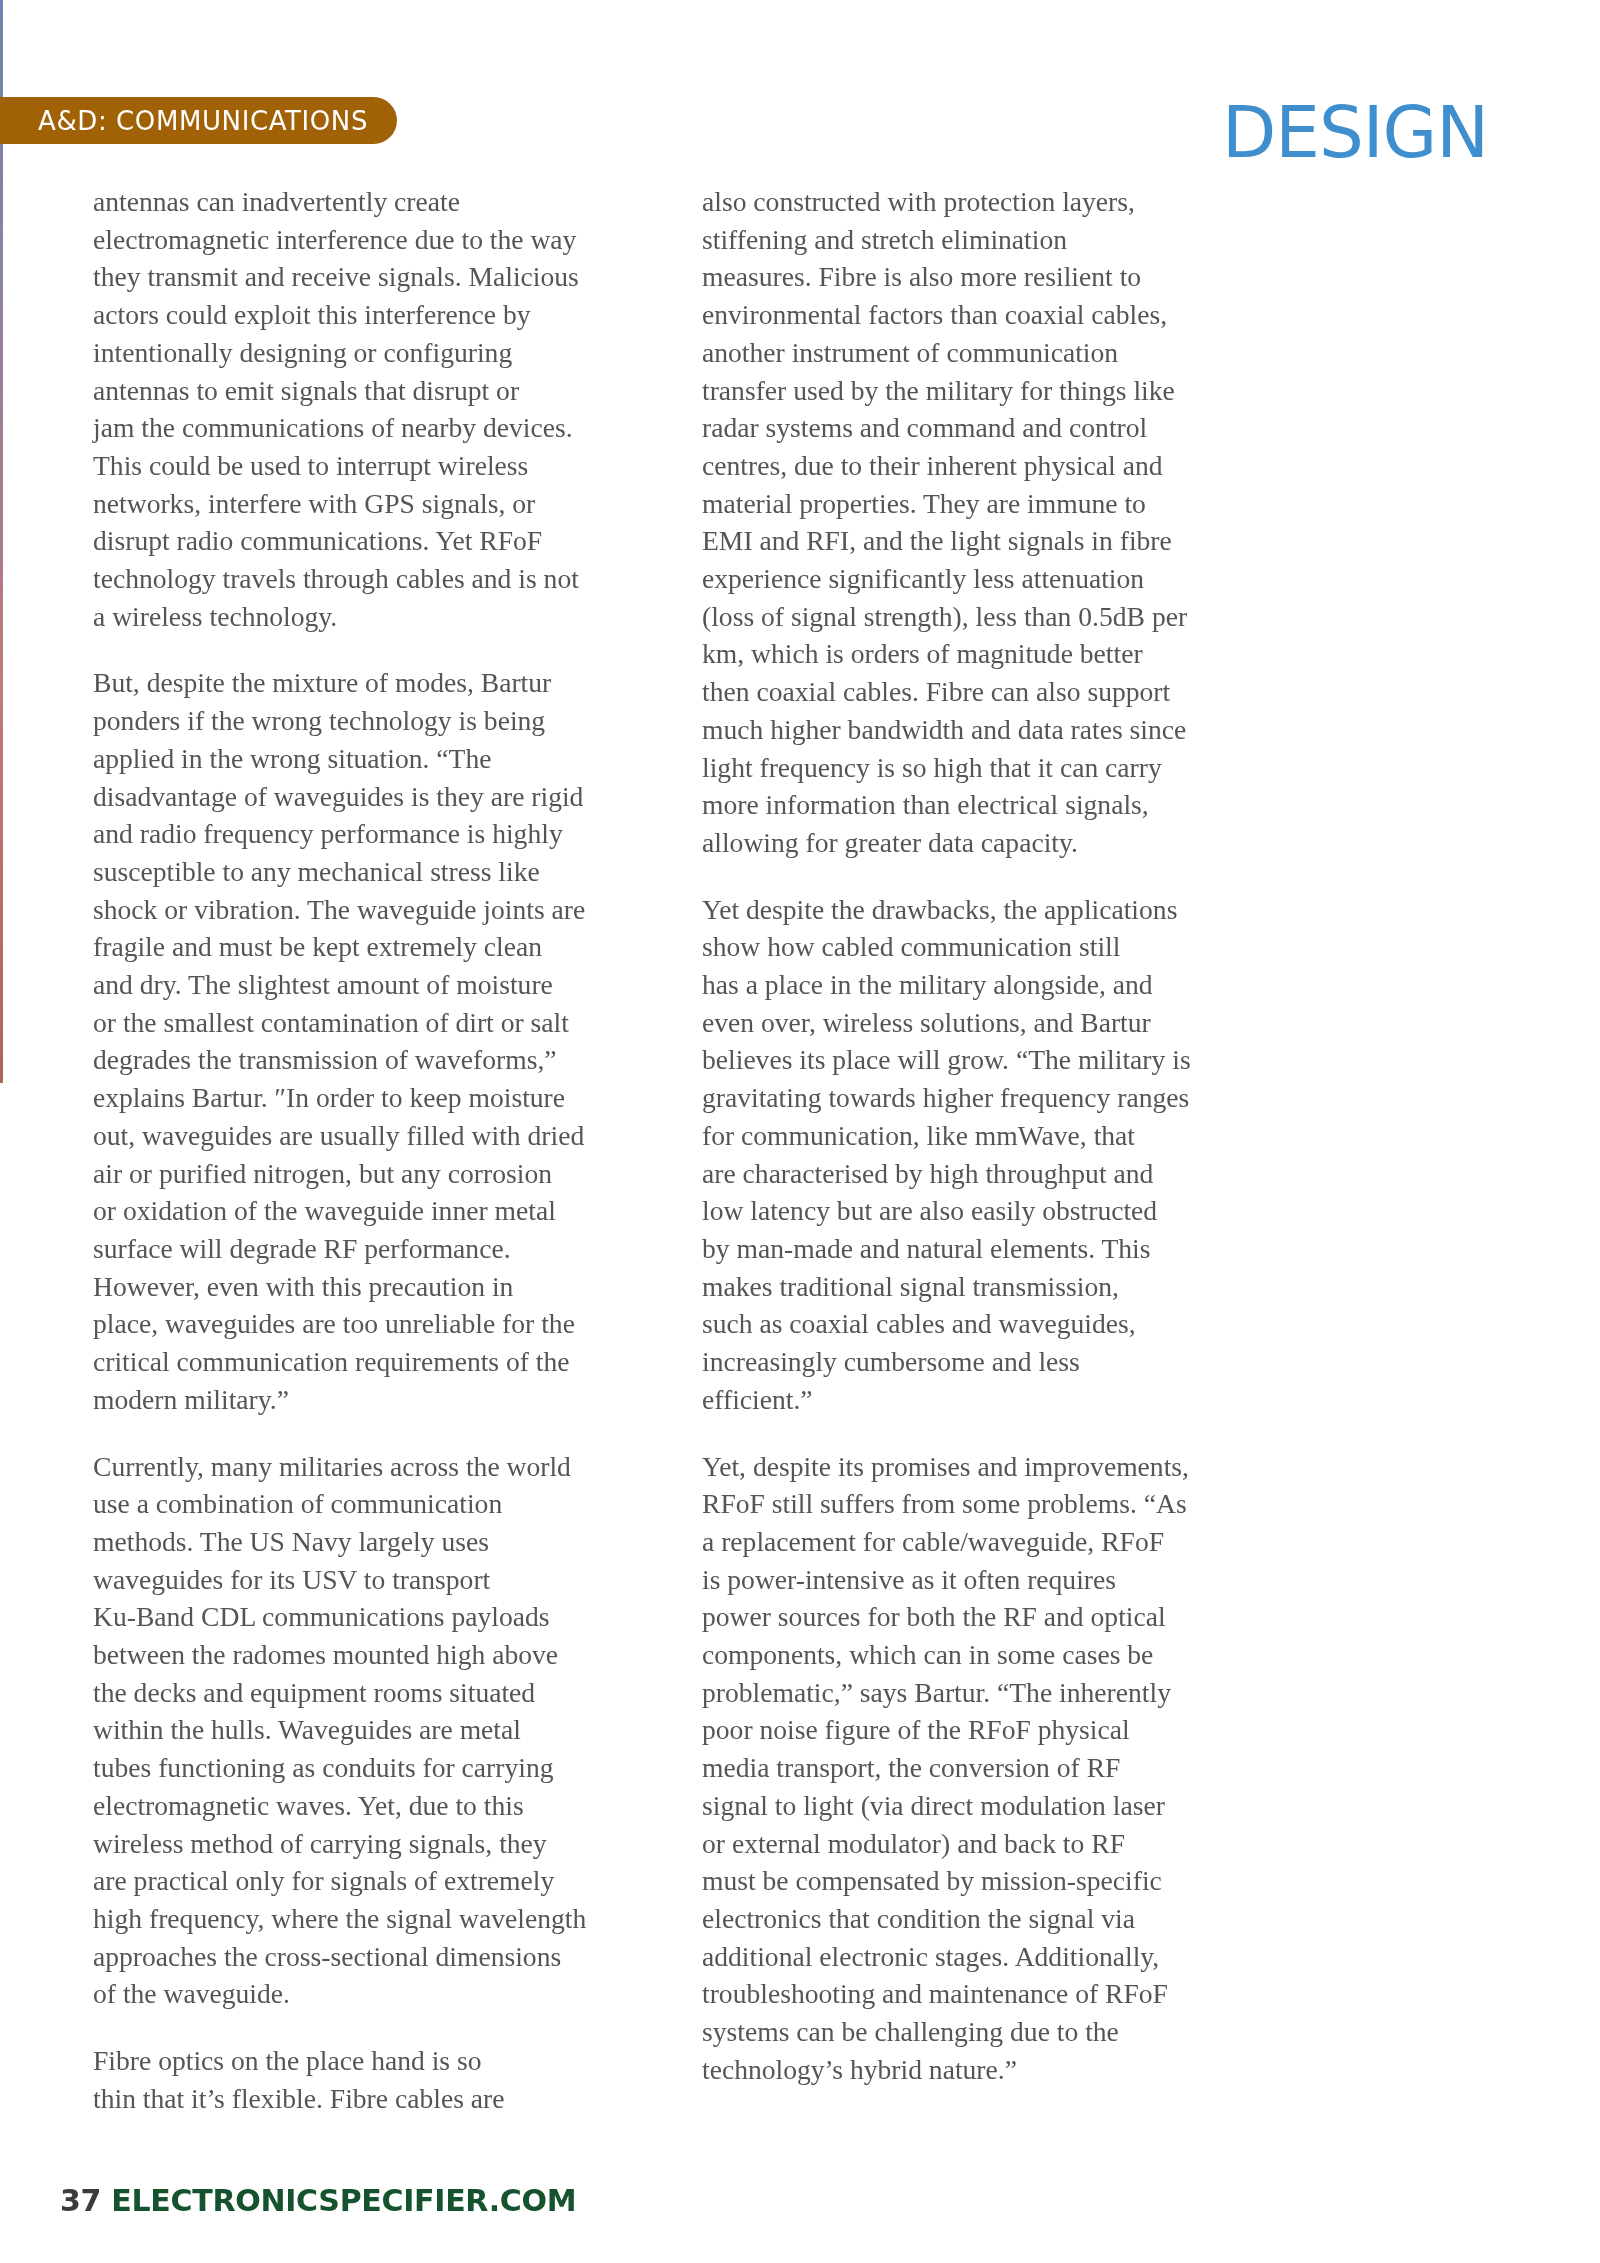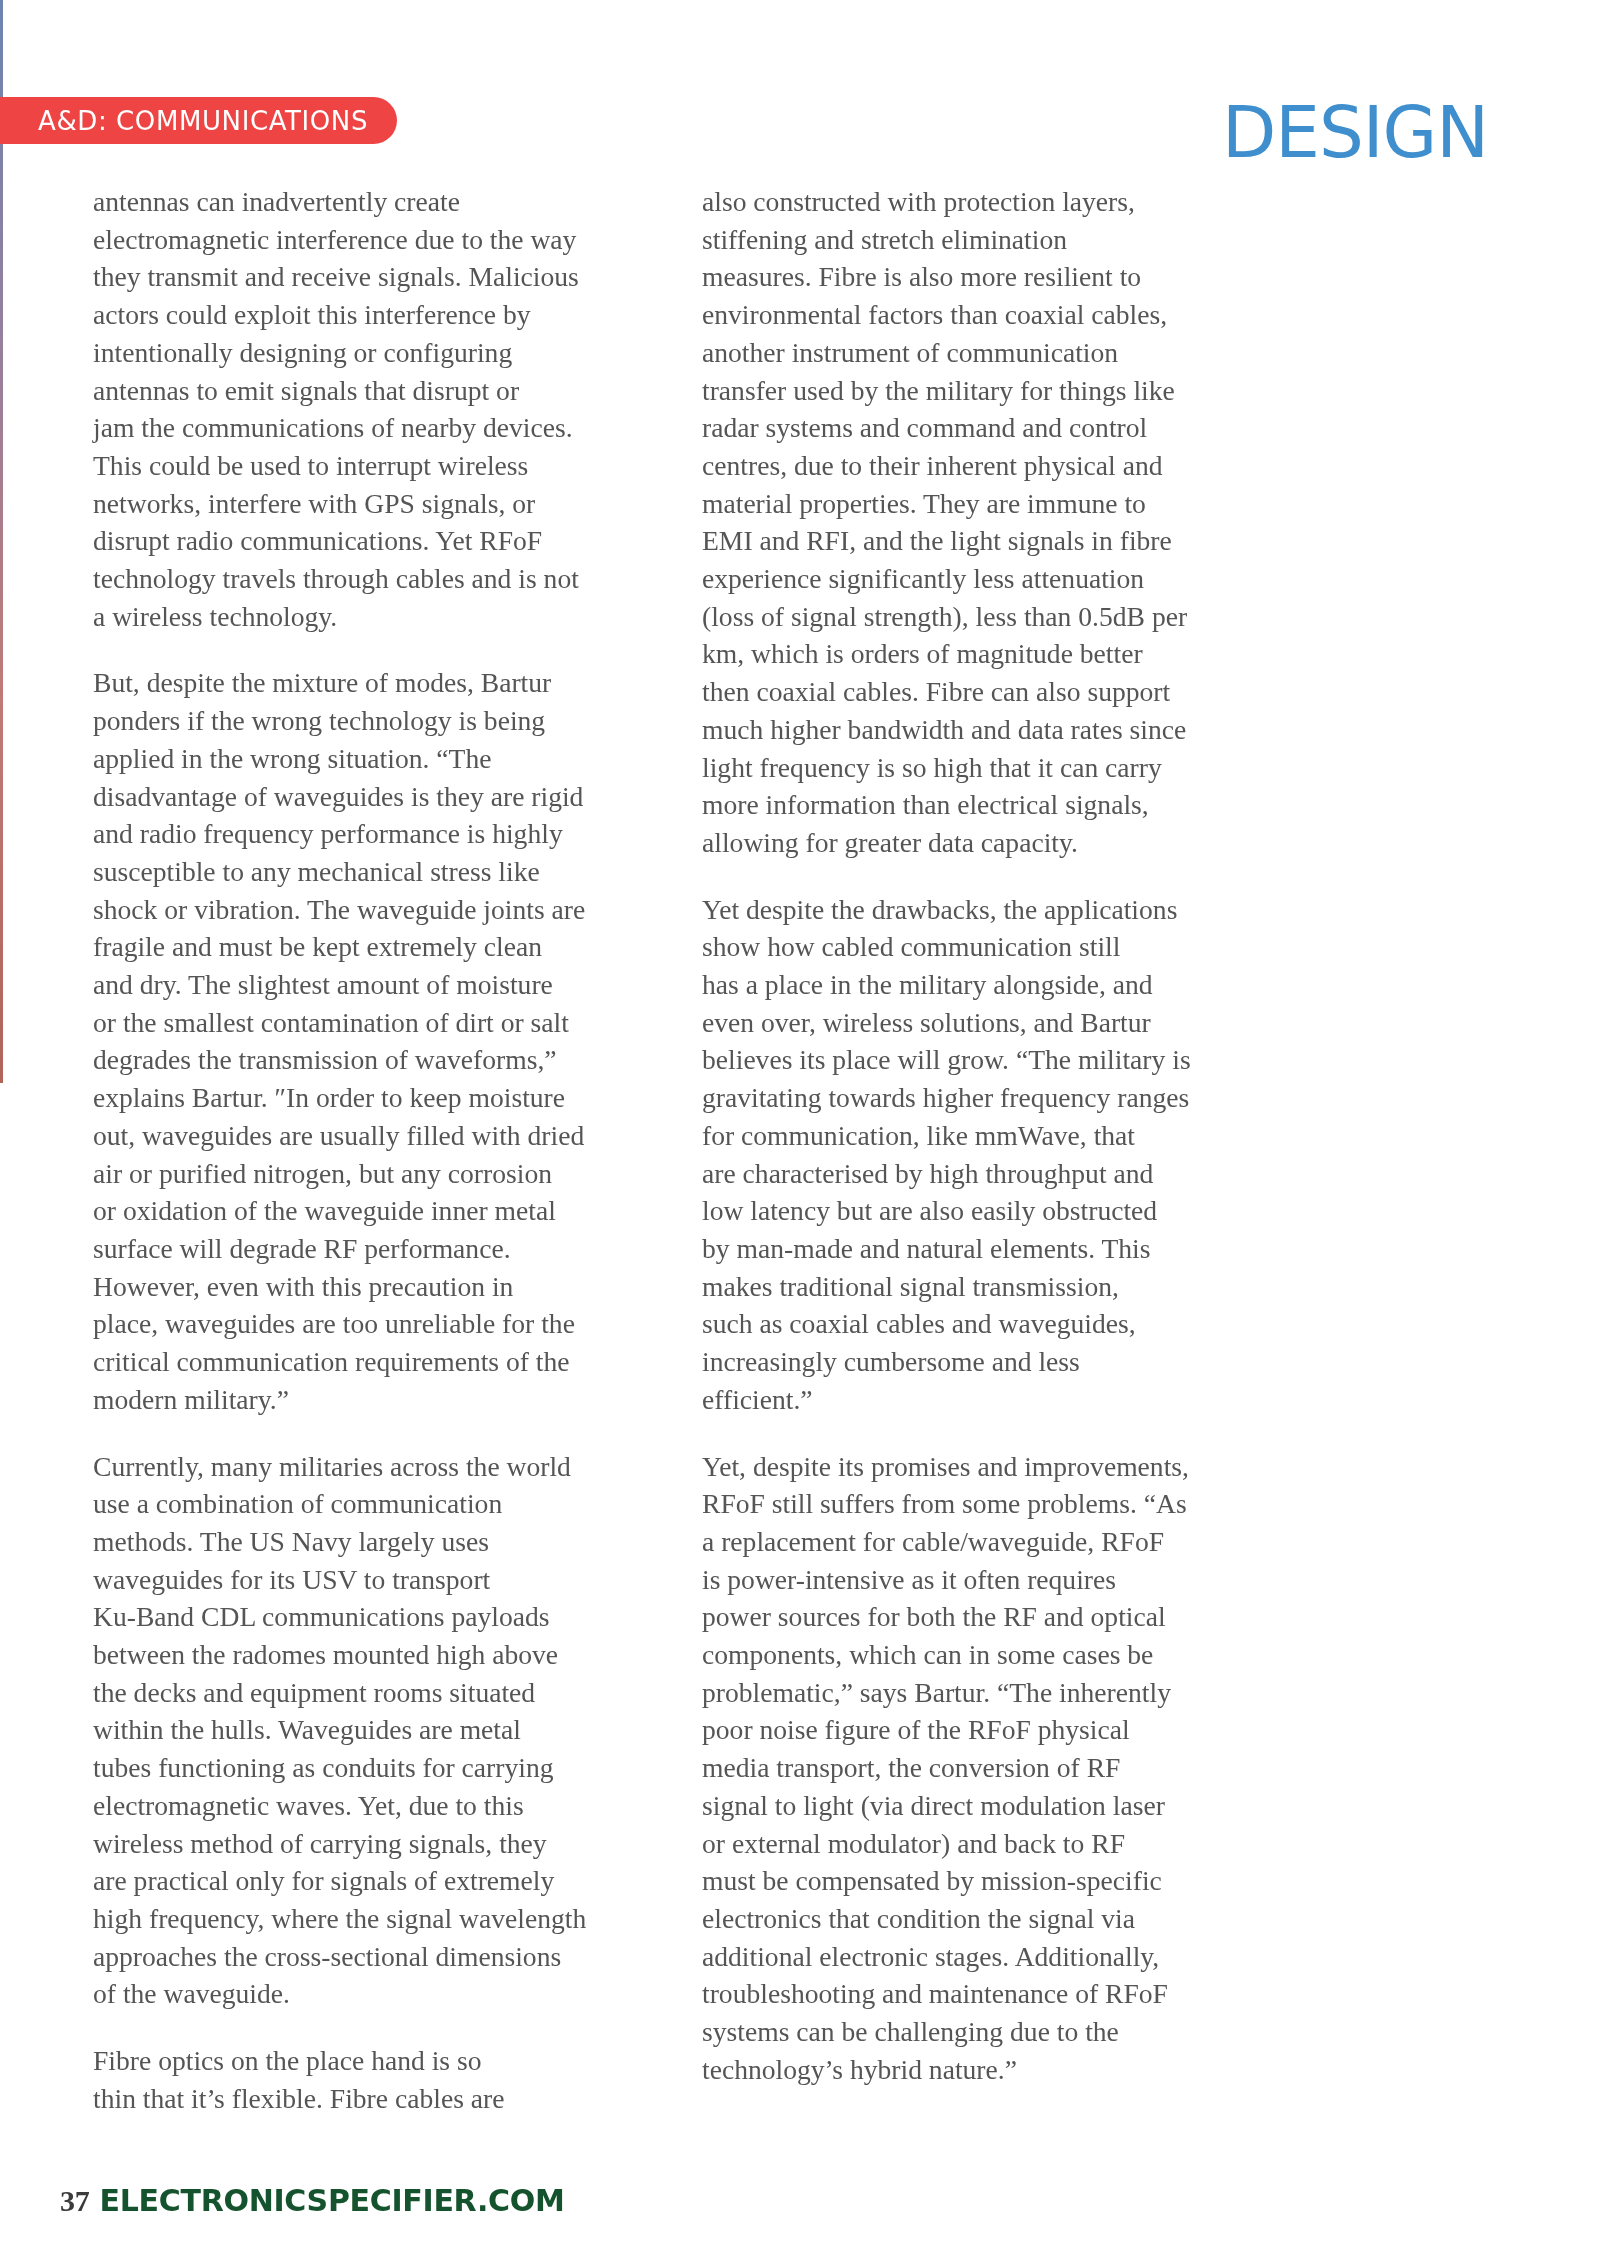--- a/index.html
+++ b/index.html
@@ -22,21 +22,21 @@
       width: 3px;
       height: 1083px;
       background: linear-gradient(to bottom, #6c84b0 0%, #9a7f9a 35%, #c07a76 65%, #b0645a 100%);
     }
     .section-tag {
       position: absolute;
       left: 0;
       top: 97px;
       width: 397px;
       height: 47px;
-      background: #ef4444;
+      background: #a16207;
       border-radius: 0 24px 24px 0;
       display: flex;
       align-items: center;
       padding-left: 38px;
     }
     .section-tag span {
       color: #ffffff;
       font-family: "DejaVu Sans", sans-serif;
       font-size: 26px;
       font-weight: normal;
@@ -74,21 +74,21 @@
     .footer {
       position: absolute;
       left: 60px;
       top: 2186px;
       font-family: "DejaVu Sans", sans-serif;
       font-weight: bold;
       font-size: 30px;
       line-height: 1;
       letter-spacing: -0.3px;
     }
-    .footer .page-num { color: #3b3b3b; font-family: Liberation Serif, serif; }
+    .footer .page-num { color: #3b3b3b; }
     .footer .site { color: #14532d; }
   </style>
 </head>
 <body>
 
 <div class="page">
 
   <div class="edge-strip"></div>
 
   <div class="section-tag">

